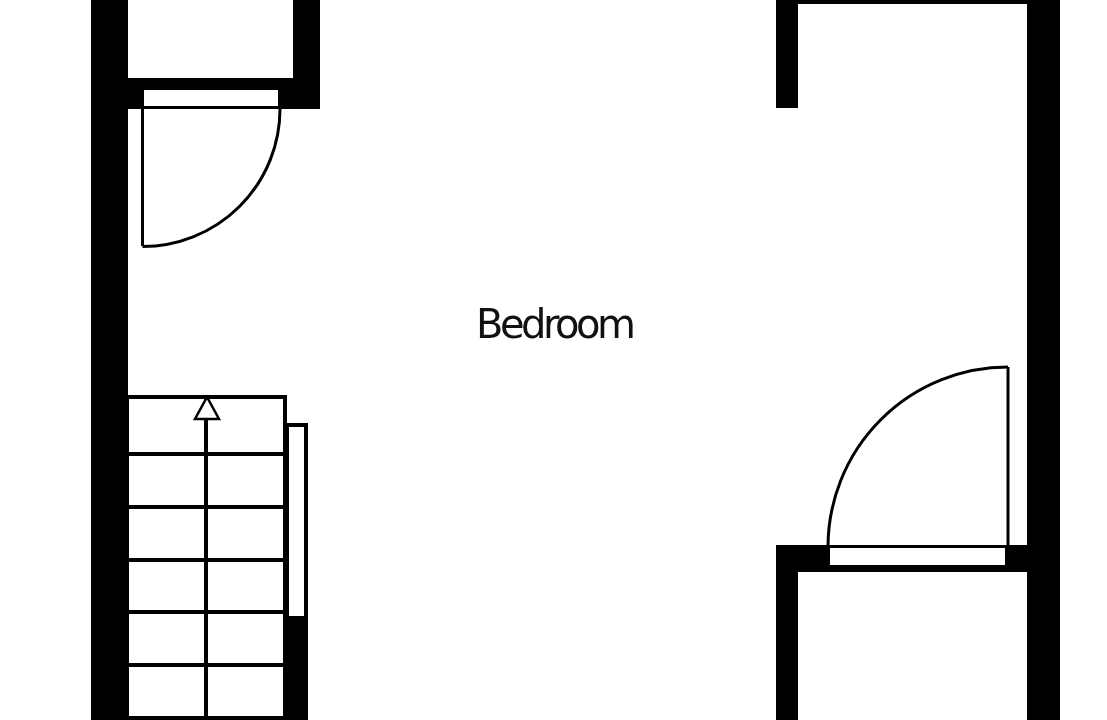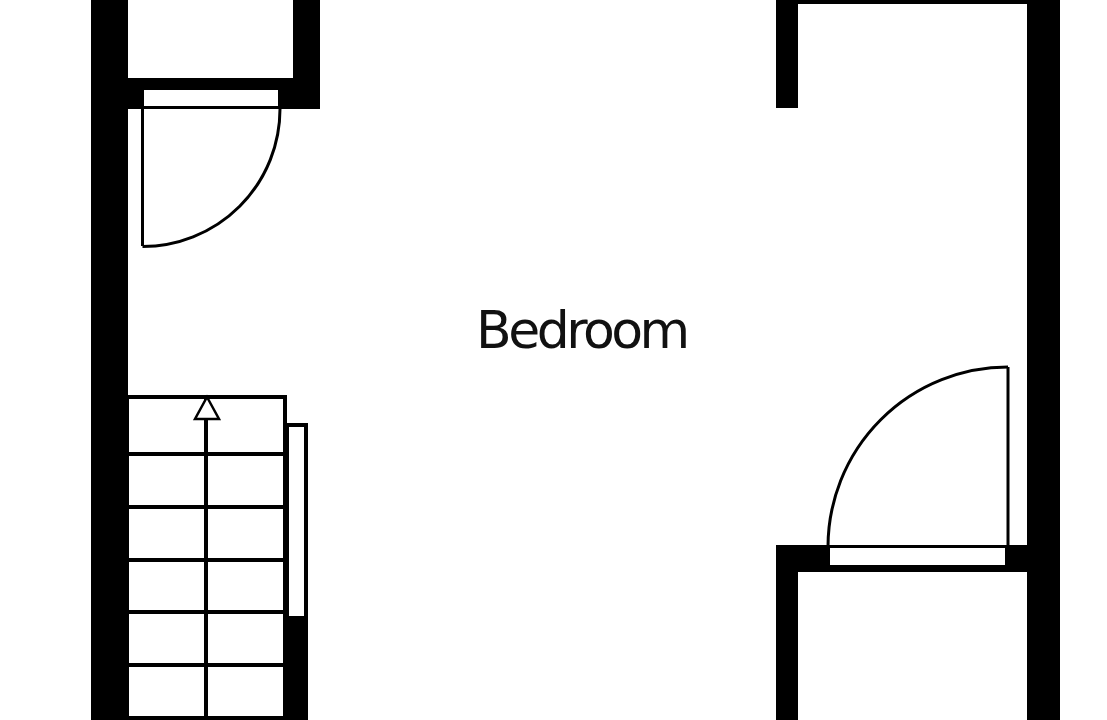--- a/index.html
+++ b/index.html
@@ -26,21 +26,21 @@
   .stairs{
     position:absolute;
     left:125px;top:395px;width:162px;height:325px;
     border:4px solid var(--wall,#000000);
     box-sizing:border-box;
   }
   .step{position:absolute;left:0;width:100%;height:4px;background:var(--wall,#000000);}
   .divider{position:absolute;top:0;left:75px;width:4px;height:100%;background:var(--wall,#000000);}
   .room-label{
     position:absolute;left:476px;top:304px;
-    font-size:52px;line-height:1;letter-spacing:-3.5px;
+    font-size:40px;line-height:1;letter-spacing:-3.5px;
     color:var(--label,#111111);
     white-space:nowrap;
   }
   svg.overlay{position:absolute;left:0;top:0;}
   svg.overlay .stroke{stroke:var(--wall,#000000);}
 </style>
 </head>
 <body>
 
 <div class="canvas">

